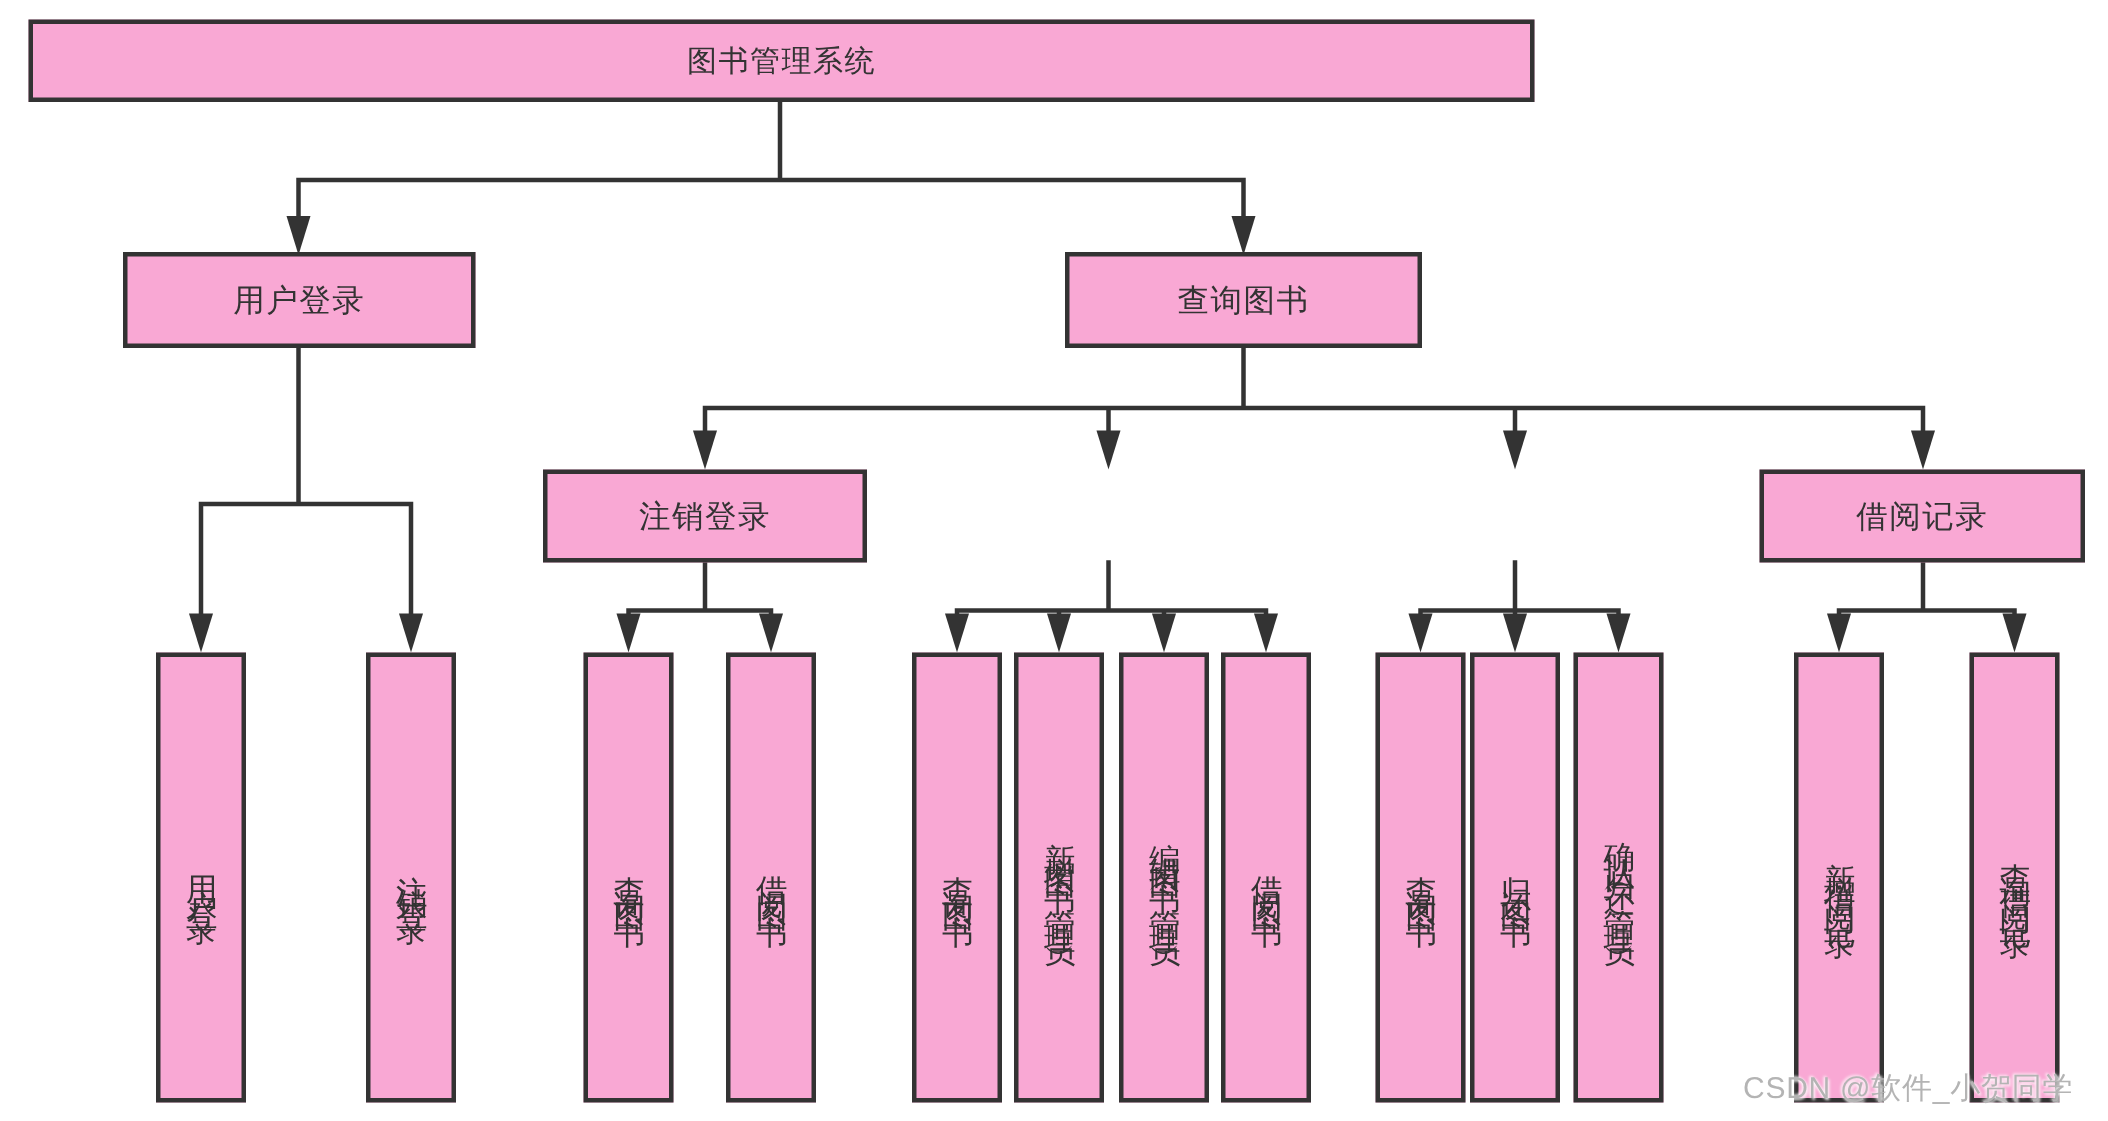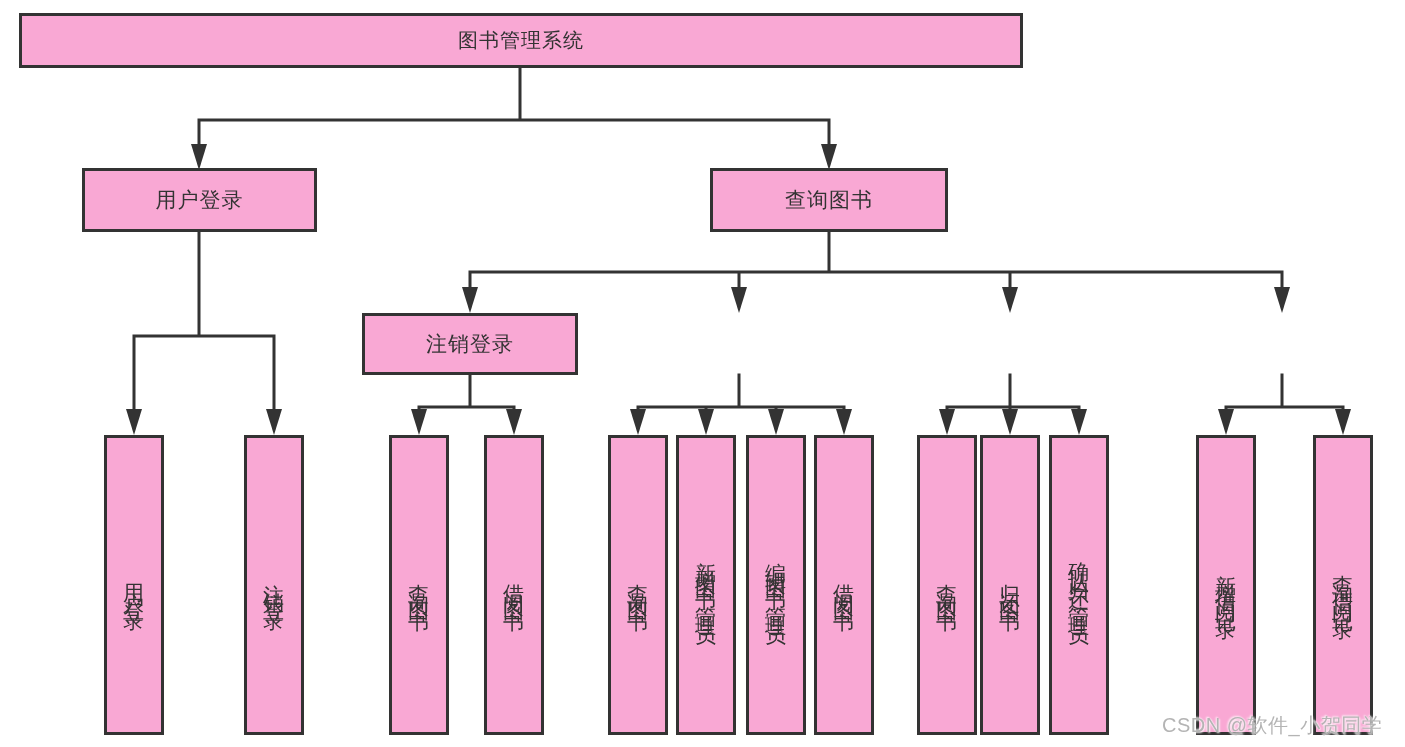--- a/index.html
+++ b/index.html
@@ -87,20 +87,23 @@
   <div class="box" style="left:82px;top:168px;width:235px;height:64px">
     <span>用户登录</span>
   </div>
   <div class="box" style="left:710px;top:168px;width:238px;height:64px">
     <span>查询图书</span>
   </div>
 
   <div class="box" style="left:362px;top:313px;width:216px;height:62px">
     <span>注销登录</span>
   </div>
+  <div class="box" style="left:1173px;top:313px;width:217px;height:62px">
+    <span>借阅记录</span>
+  </div>
 
   <div class="box leaf" style="left:104px;top:435px;width:60px;height:300px">
     <span class="v">用户登录</span>
   </div>
   <div class="box leaf" style="left:244px;top:435px;width:60px;height:300px">
     <span class="v">注销登录</span>
   </div>
 
   <div class="box leaf" style="left:389px;top:435px;width:60px;height:300px">
     <span class="v">查询图书</span>

